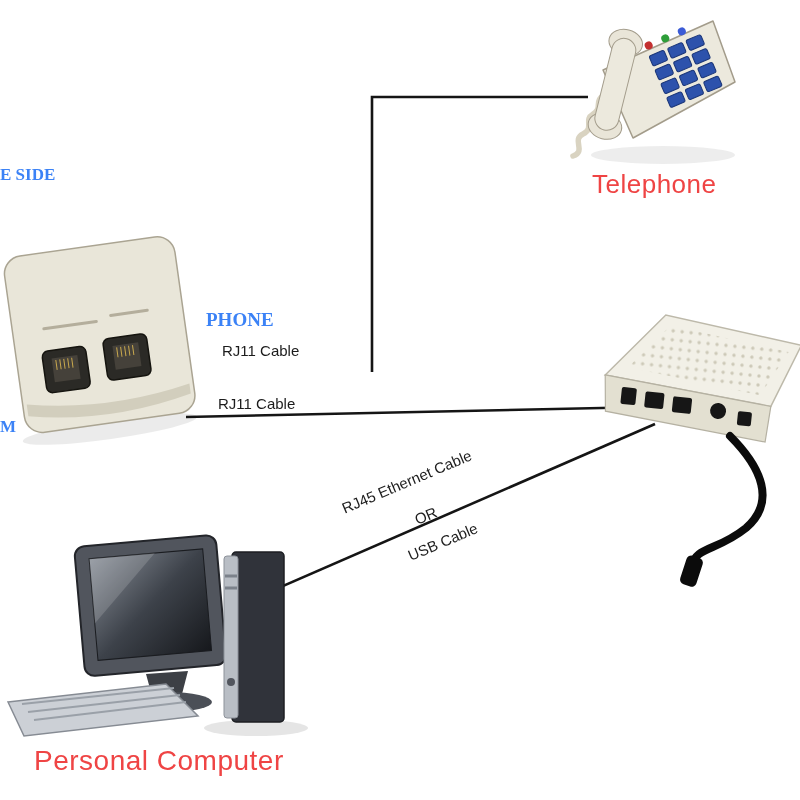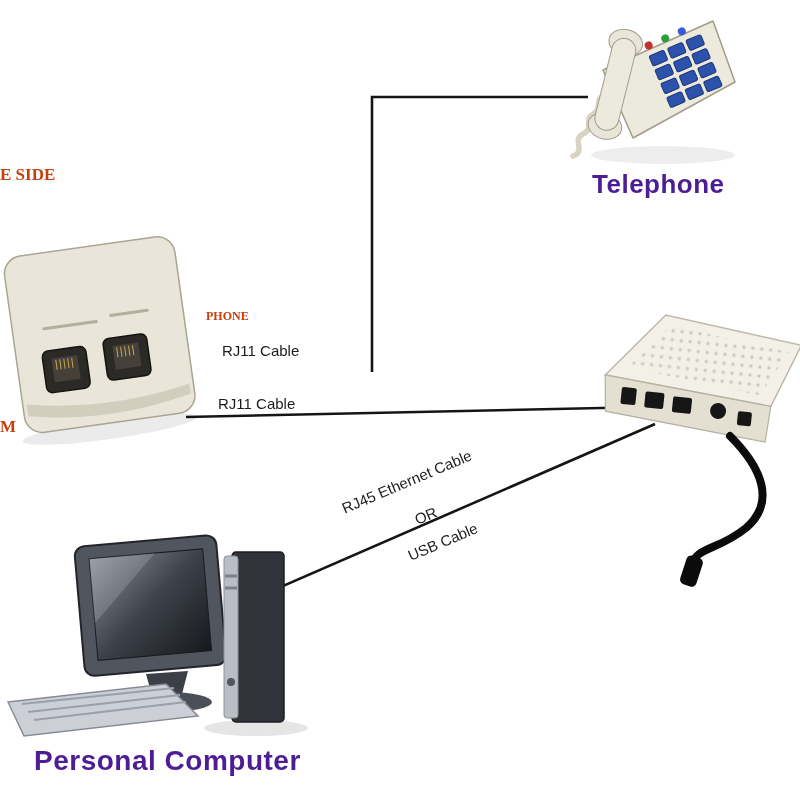--- a/index.html
+++ b/index.html
@@ -1,22 +1,22 @@
 <!DOCTYPE html>
 <html><head>
 <meta charset="utf-8">
 <style>
   html,body{margin:0;padding:0;background:#ffffff;}
   .canvas{position:relative;width:800px;height:800px;background:#ffffff;overflow:hidden;
           font-family:"Liberation Sans",sans-serif;}
   .canvas svg{position:absolute;left:0;top:0;}
-  .lbl{position:absolute;color:#c2410c;white-space:nowrap;line-height:1.1;}
+  .lbl{position:absolute;color:#3b82f6;white-space:nowrap;line-height:1.1;}
   .serif{font-family:"Liberation Serif",serif;font-weight:700;font-size:17px;}
   .cable{font-size:15px;color:#1c1c1c;}
-  .big{font-weight:700;font-size:26px;letter-spacing:.5px;color:#4c1d95;}
+  .big{font-weight:400;font-size:26px;letter-spacing:.5px;color:#ef4444;}
   .rot{transform:rotate(-23deg);transform-origin:center center;text-align:center;}
 </style>
 </head>
 <body>
 
 <div class="canvas">
 
   <svg width="800" height="800" viewBox="0 0 800 800">
     <defs>
       <pattern id="vents" x="0" y="0" width="9" height="9" patternUnits="userSpaceOnUse">
@@ -114,21 +114,21 @@
       </g>
       <g>
         <polygon points="0,170 158,152 190,184 16,204" fill="#ccd0d6" stroke="#868b93" stroke-width="1.5"></polygon>
         <path d="M 14,172 L 166,156 M 20,180 L 172,163 M 26,188 L 178,170" stroke="#9aa0a8" stroke-width="2"></path>
       </g>
     </g>
   </svg>
 
   <div class="lbl serif" style="left:0;top:166px;">E SIDE</div>
   <div class="lbl serif" style="left:0;top:418px;">M</div>
-  <div class="lbl serif" style="left:206px;top:310px;font-size:12px;">PHONE</div>
+  <div class="lbl serif" style="left:206px;top:310px;font-size:19px;">PHONE</div>
   <div class="lbl cable" style="left:222px;top:343px;">RJ11 Cable</div>
   <div class="lbl cable" style="left:218px;top:396px;">RJ11 Cable</div>
   <div class="lbl big" style="left:592px;top:170px;">Telephone</div>
   <div class="lbl big" style="left:34px;top:746px;font-size:28px;">Personal Computer</div>
   <div class="lbl cable rot" style="left:312px;top:474px;width:190px;">RJ45 Ethernet Cable</div>
   <div class="lbl cable rot" style="left:408px;top:508px;width:36px;">OR</div>
   <div class="lbl cable rot" style="left:393px;top:534px;width:100px;">USB Cable</div>
 
 </div>
 

